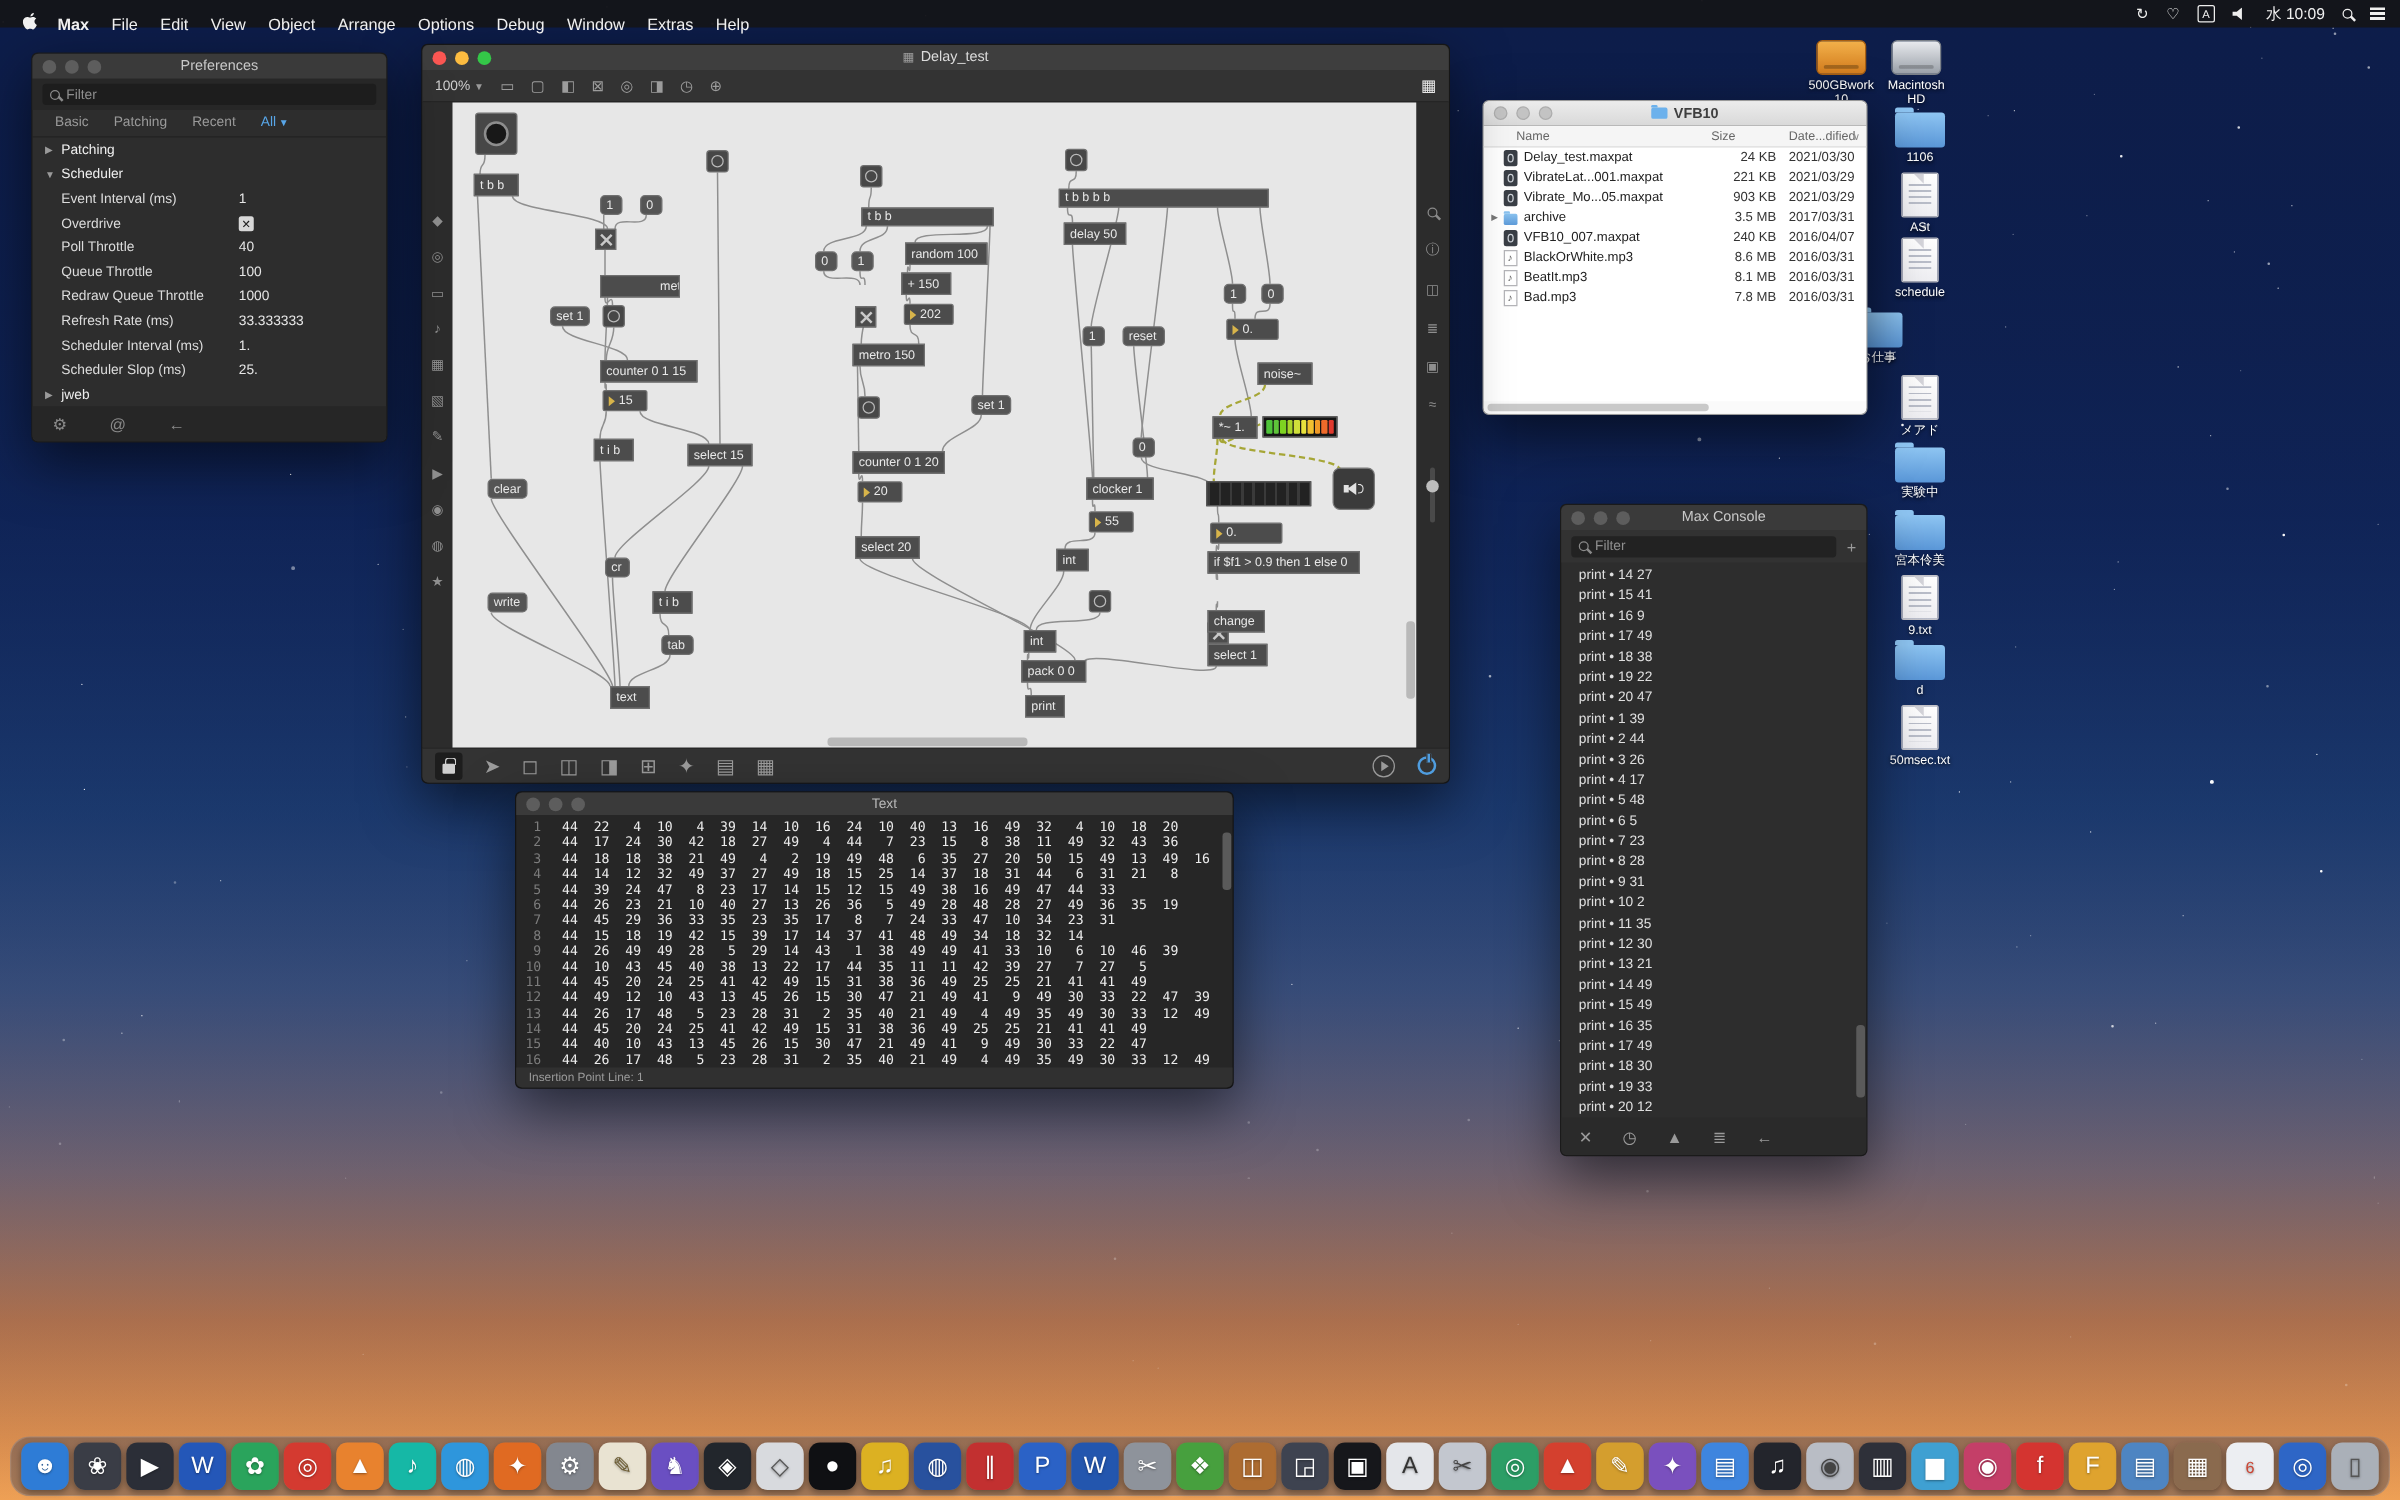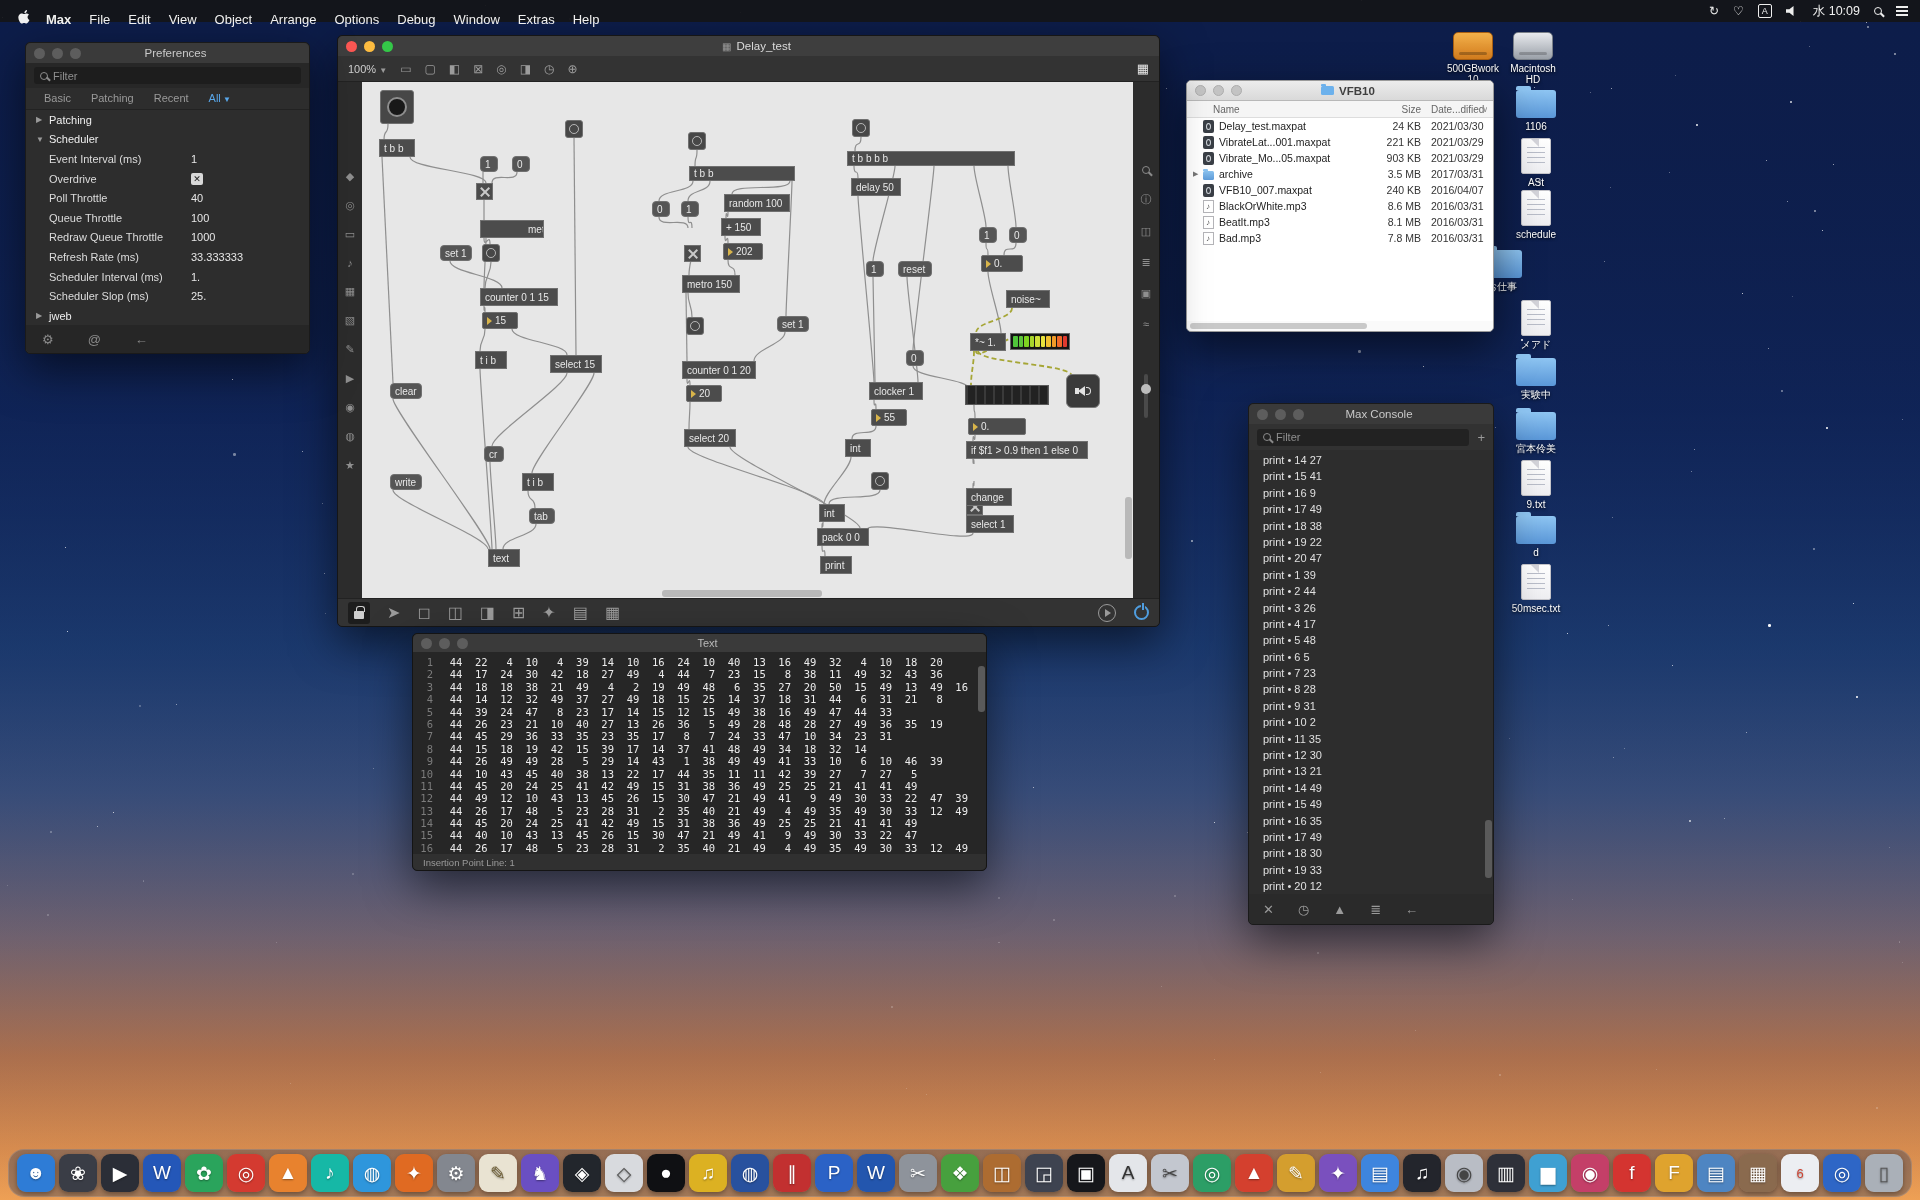--- a/index.html
+++ b/index.html
@@ -110,21 +110,21 @@
 .spk-wave{position:absolute;right:1px;top:3px;width:5px;height:8px;border:1.5px solid #e2e2e2;border-left:none;border-radius:0 5px 5px 0;}
 
 
 .finder{left:1186px;top:80px;width:308px;height:252px;background:#fdfdfd;z-index:12;font-size:11px;color:#222;display:flex;flex-direction:column;border:1px solid #9a9a9a;}
 .f-titlebar{height:20px;background:linear-gradient(#ececec,#d9d9d9);border-radius:5px 5px 0 0;display:flex;align-items:center;border-bottom:1px solid #b8b8b8;}
 .f-title{flex:1;display:flex;align-items:center;justify-content:center;margin-right:47px;color:#3f3f3f;font-size:11.5px;font-weight:bold;}
 .mini-folder{width:13px;height:9px;background:#6cb1ec;border-radius:1.5px;position:relative;margin-right:5px;display:inline-block;}
 .mini-folder::before{content:"";position:absolute;top:-2px;left:0;width:5px;height:2px;background:#6cb1ec;border-radius:1px 1px 0 0;}
 .f-cols{height:17px;display:flex;align-items:center;background:#f5f5f5;border-bottom:1px solid #ddd;color:#666;font-size:10px;padding:0 6px;position:relative;}
 .fc-name{flex:1;padding-left:20px;}
-.fc-size{width:52px;text-align:right;}
+.fc-size{width:52px;text-align:left;}
 .fc-date{width:66px;padding-left:10px;}
 .fc-caret{position:absolute;right:5px;color:#888;font-size:8px;}
 .f-body{flex:1;background:#fff;}
 .f-row{height:16px;display:flex;align-items:center;padding:0 6px;font-size:10.5px;}
 .f-disc{width:10px;font-size:7px;color:#777;}
 .fi{width:11px;height:13px;margin-right:5px;position:relative;flex:none;}
 .fi-maxpat{background:#3a3f46;border-radius:2px;}
 .fi-maxpat::after{content:"";position:absolute;inset:3px;border:1.4px solid #cfd4da;border-radius:50%;}
 .fi-mp3{background:#fff;border:1px solid #b4b4b8;}
 .fi-mp3::after{content:"♪";font-size:8px;color:#555;position:absolute;left:2px;top:1px;}

